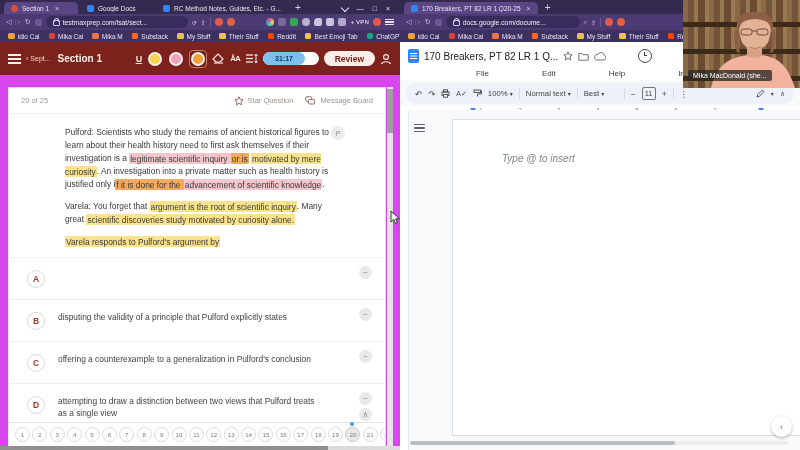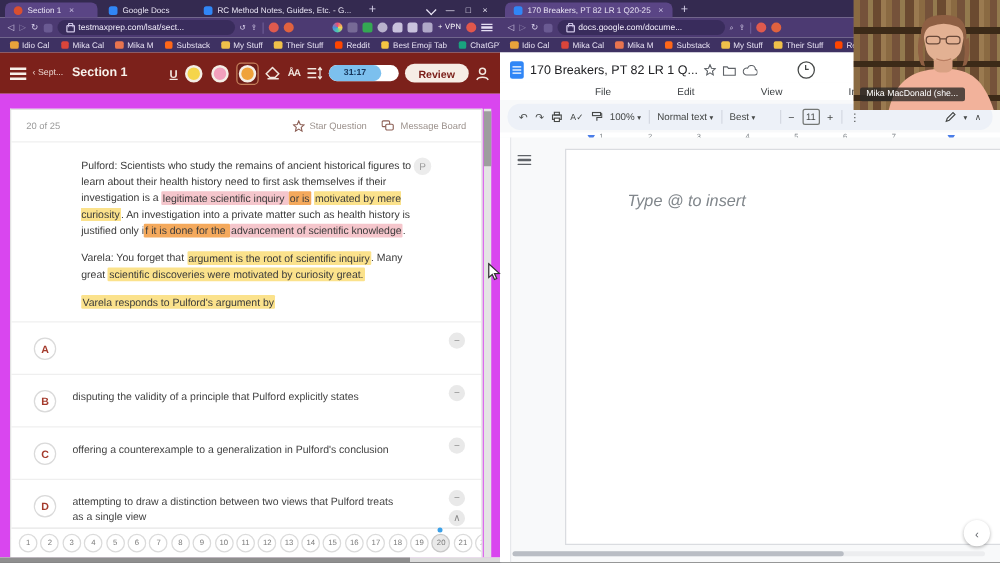--- a/index.html
+++ b/index.html
@@ -111,21 +111,21 @@
   .rnums{position:absolute;left:78px;right:0;top:1px;display:flex;gap:33px;}
   .rnum{font-size:6px;color:#80868b;width:6px;text-align:center;}
   .rtick{position:absolute;top:7px;left:40px;right:0;height:2px;
          background:repeating-linear-gradient(90deg,#b9bdc4 0 1px,transparent 1px 8px);}
   .rtri{position:absolute;top:2px;width:0;height:0;border-left:3.5px solid transparent;border-right:3.5px solid transparent;border-top:5px solid #4A7DE8;}
   .docarea{position:absolute;top:110px;left:0;right:0;bottom:0;background:#F8F9FA;}
   .vruler{position:absolute;left:0;top:0;bottom:0;width:8px;background:#fff;border-right:1px solid #E6E8EB;}
   .outline-ico{position:absolute;left:14px;top:12px;width:11px;}
   .outline-ico i{display:block;height:1.3px;background:#5f6368;margin:2px 0;border-radius:1px;}
   .page{position:absolute;left:52px;top:9px;width:356px;bottom:14px;background:#fff;border:1px solid #DADCE0;}
-  .placeholder{position:absolute;left:49px;top:33px;font-size:13px;font-style:italic;color:#80868b;}
+  .placeholder{position:absolute;left:49px;top:33px;font-size:10px;font-style:italic;color:#80868b;}
   .dhscroll{position:absolute;left:10px;right:12px;bottom:5px;height:4px;background:#ECEDEF;border-radius:2px;}
   .dhthumb{height:4px;width:70%;background:#B9BDC4;border-radius:2px;}
   .fab{position:absolute;right:8px;bottom:13px;width:21px;height:21px;border-radius:50%;background:#fff;
        box-shadow:0 1px 3px rgba(0,0,0,.3);display:flex;align-items:center;justify-content:center;color:#5f6368;font-size:9px;}
   .historyclock{position:absolute;left:238px;top:7px;width:12px;height:12px;border:1.3px solid #444746;border-radius:50%;}
   .historyclock:before{content:"";position:absolute;left:4.5px;top:2px;width:1.2px;height:4px;background:#444746;}
   .historyclock:after{content:"";position:absolute;left:4.5px;top:5px;width:3.5px;height:1.2px;background:#444746;}
 
   
   .webcam{position:absolute;left:683px;top:0;width:117px;height:88px;overflow:hidden;z-index:50;
@@ -296,21 +296,21 @@
                 <rect x="0.7" y="0.7" width="6" height="4.6" rx="1" fill="none" stroke="#8C5F55" stroke-width=".9"></rect>
                 <rect x="3.6" y="3.4" width="6" height="4.6" rx="1" fill="#fff" stroke="#8C5F55" stroke-width=".9"></rect>
               </svg>
               <span>Message Board</span>
             </span>
           </div>
         </div>
 
         <div class="passage">
           <p><span>Pulford: Scientists who study the remains of ancient historical figures to learn about their health history need to first ask themselves if their investigation is a </span><span class="hl hl-pink">legitimate scientific inquiry </span><span class="hl hl-orange">or is</span><span> </span><span class="hl hl-yellow">motivated by mere curiosity</span><span>. An investigation into a private matter such as health history is justified only i</span><span class="hl hl-orange">f it is done for the </span><span class="hl hl-pink">advancement of scientific knowledge</span><span>.</span></p>
-          <p><span>Varela: You forget that </span><span class="hl hl-yellow">argument is the root of scientific inquiry</span><span>. Many great </span><span class="hl hl-yellow">scientific discoveries were motivated by curiosity great.</span></p>
+          <p><span>Varela: You forget that </span><span class="hl hl-yellow">argument is the root of scientific inquiry</span><span>. Many great </span><span class="hl hl-yellow">scientific discoveries study motivated by curiosity alone.</span></p>
           <p class="stem"><span class="hl hl-yellow">Varela responds to Pulford's argument by</span></p>
           <span class="pbadge">P</span>
         </div>
 
         <div class="choices">
             <div class="choice">
               <span class="letter">A</span>
               <div class="choice-btns">
                 <span class="mini-btn">−</span>
               </div>
@@ -457,21 +457,21 @@
         <path d="M.8 1.5 h3 l1 1.2 h5.4 v5.5 h-9.4 Z" fill="none" stroke="#5f6368" stroke-width=".9"></path>
       </svg>
       <svg width="12" height="9" viewBox="0 0 12 9">
         <path d="M3.5 8 a2.8 2.8 0 1 1 .6-5.5 a3.2 3.2 0 0 1 6.2 1 a2.3 2.3 0 0 1-.5 4.5 Z" fill="none" stroke="#5f6368" stroke-width=".9"></path>
       </svg>
       <span class="historyclock"></span>
     </div>
     <div class="menus">
         <span class="menu-item">File</span>
         <span class="menu-item">Edit</span>
-        <span class="menu-item">View</span>
+        <span class="menu-item">Help</span>
         <span class="menu-item">Insert</span>
         <span class="menu-item">Format</span>
         <span class="menu-item">Tools</span>
         <span class="menu-item">Scientists</span>
         <span class="menu-item">Tools</span>
       </div>
 
     <div class="dtoolbar">
       <span class="dt">↶</span>
       <span class="dt">↷</span>

